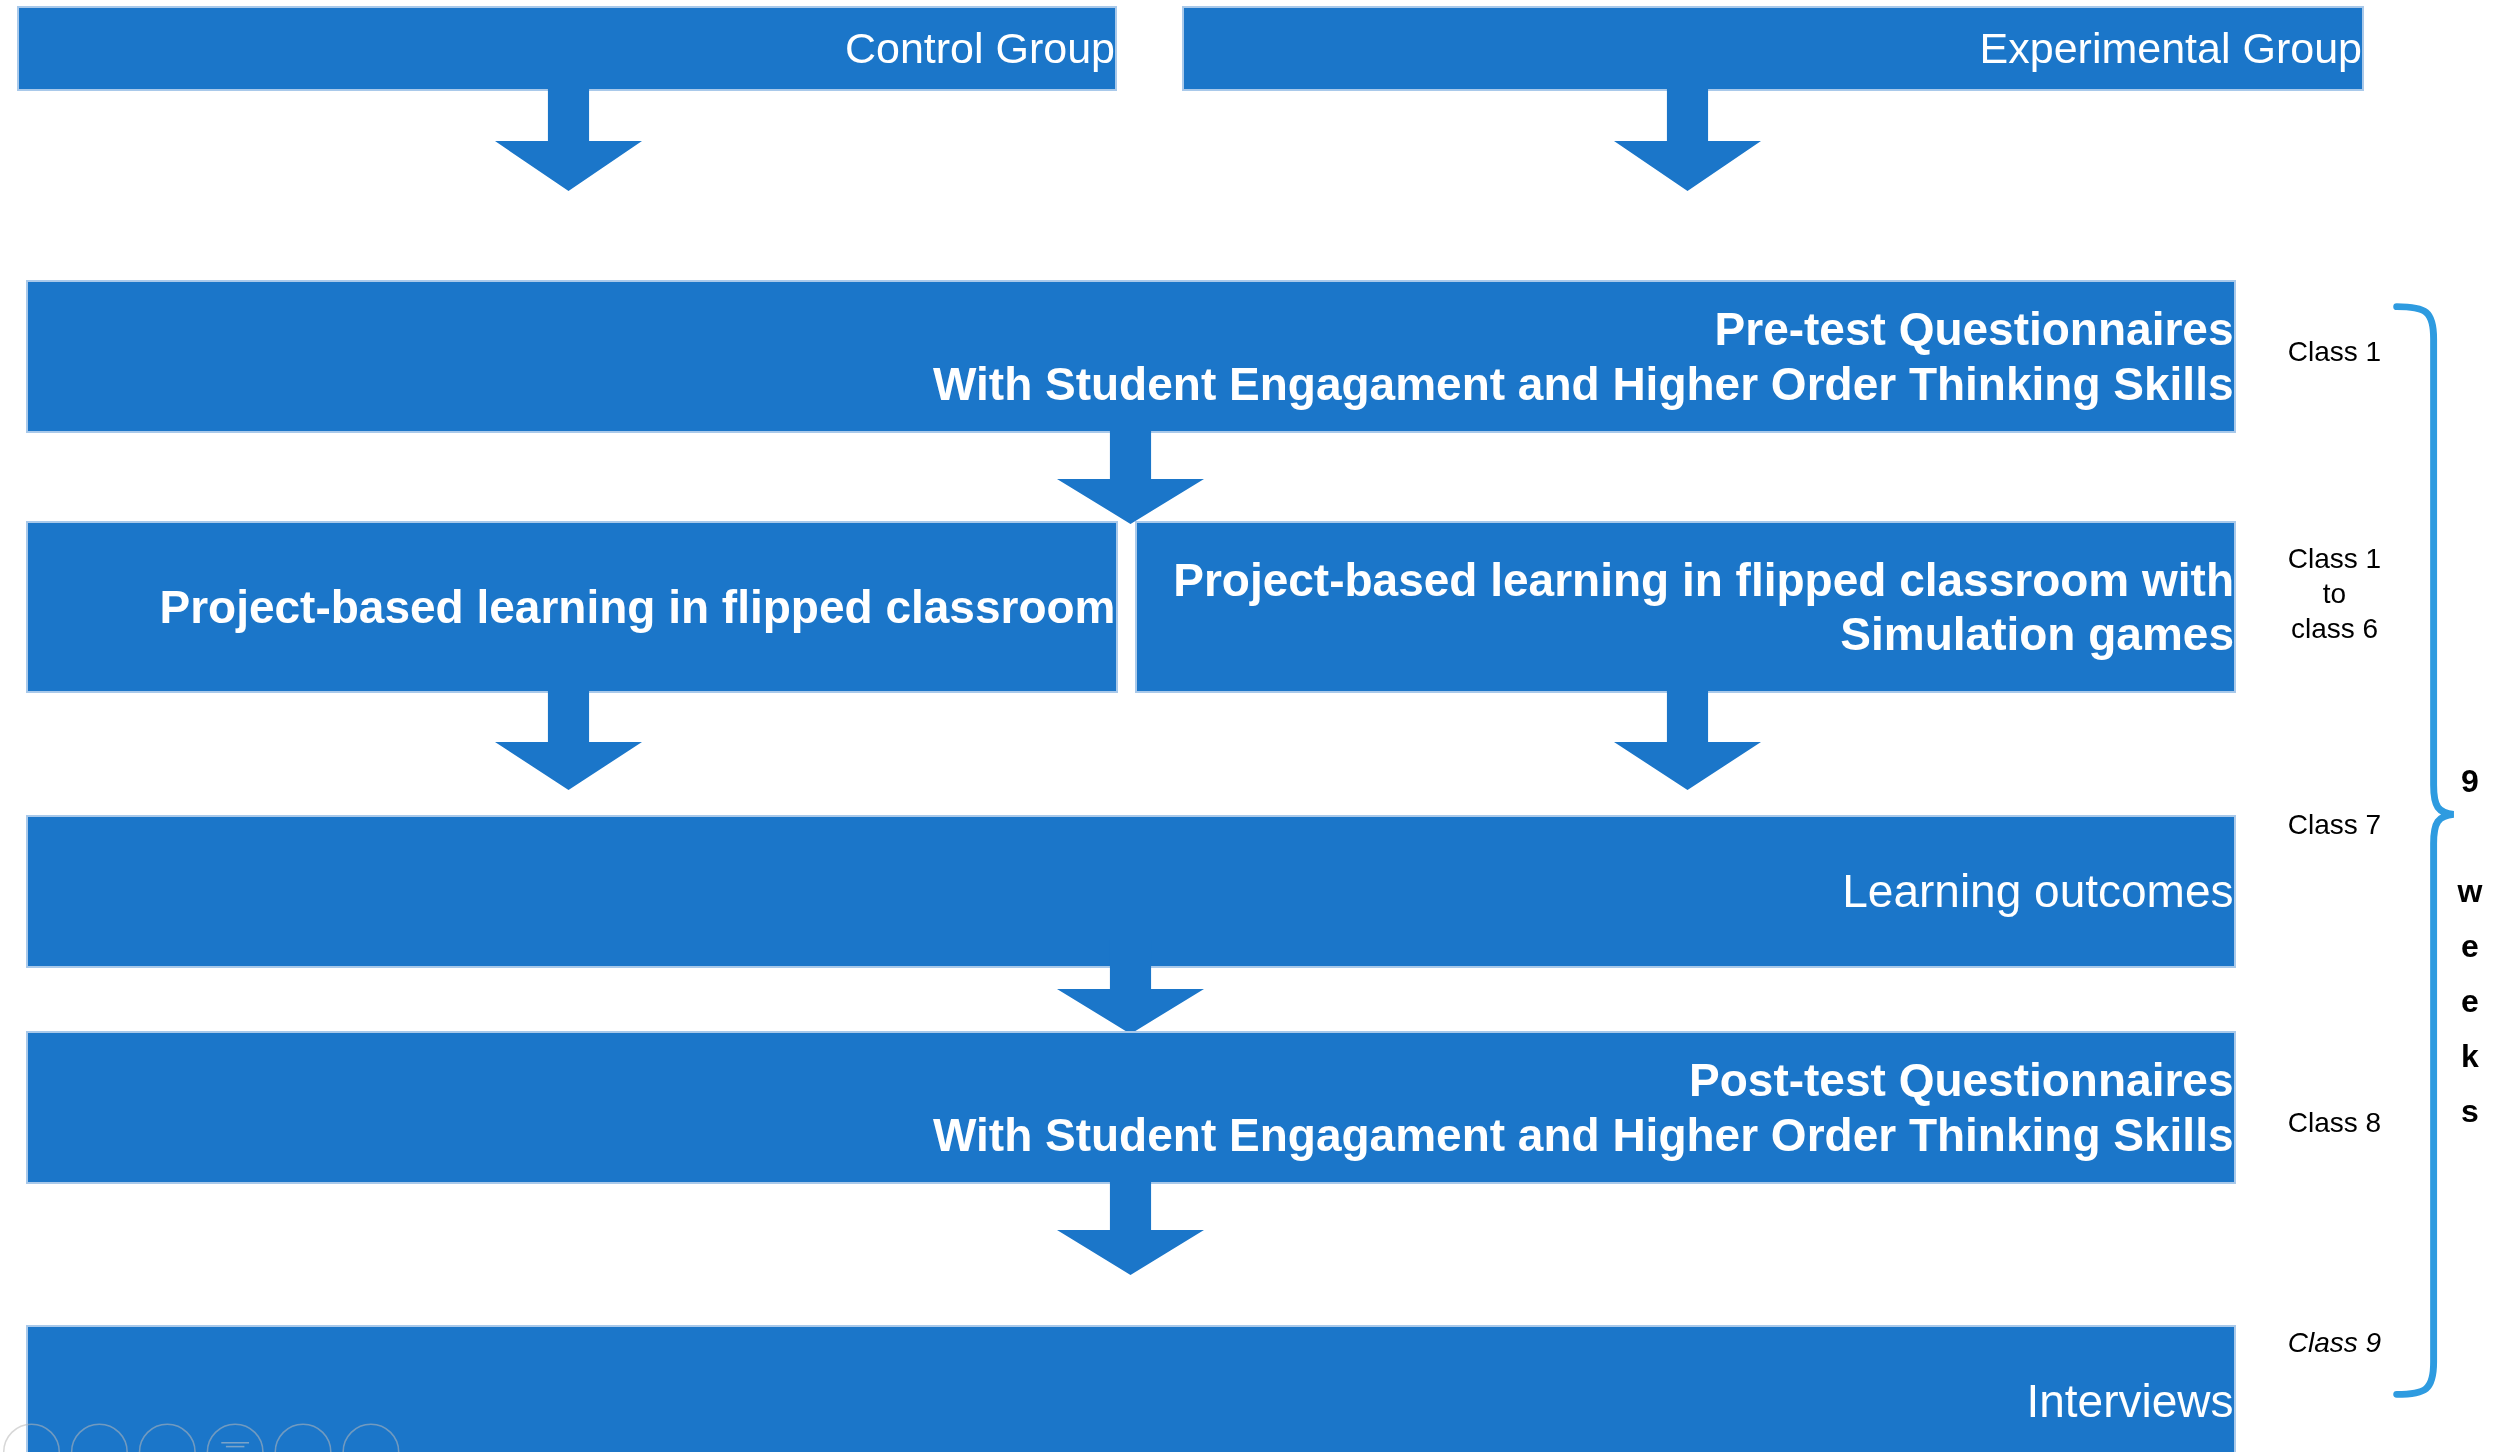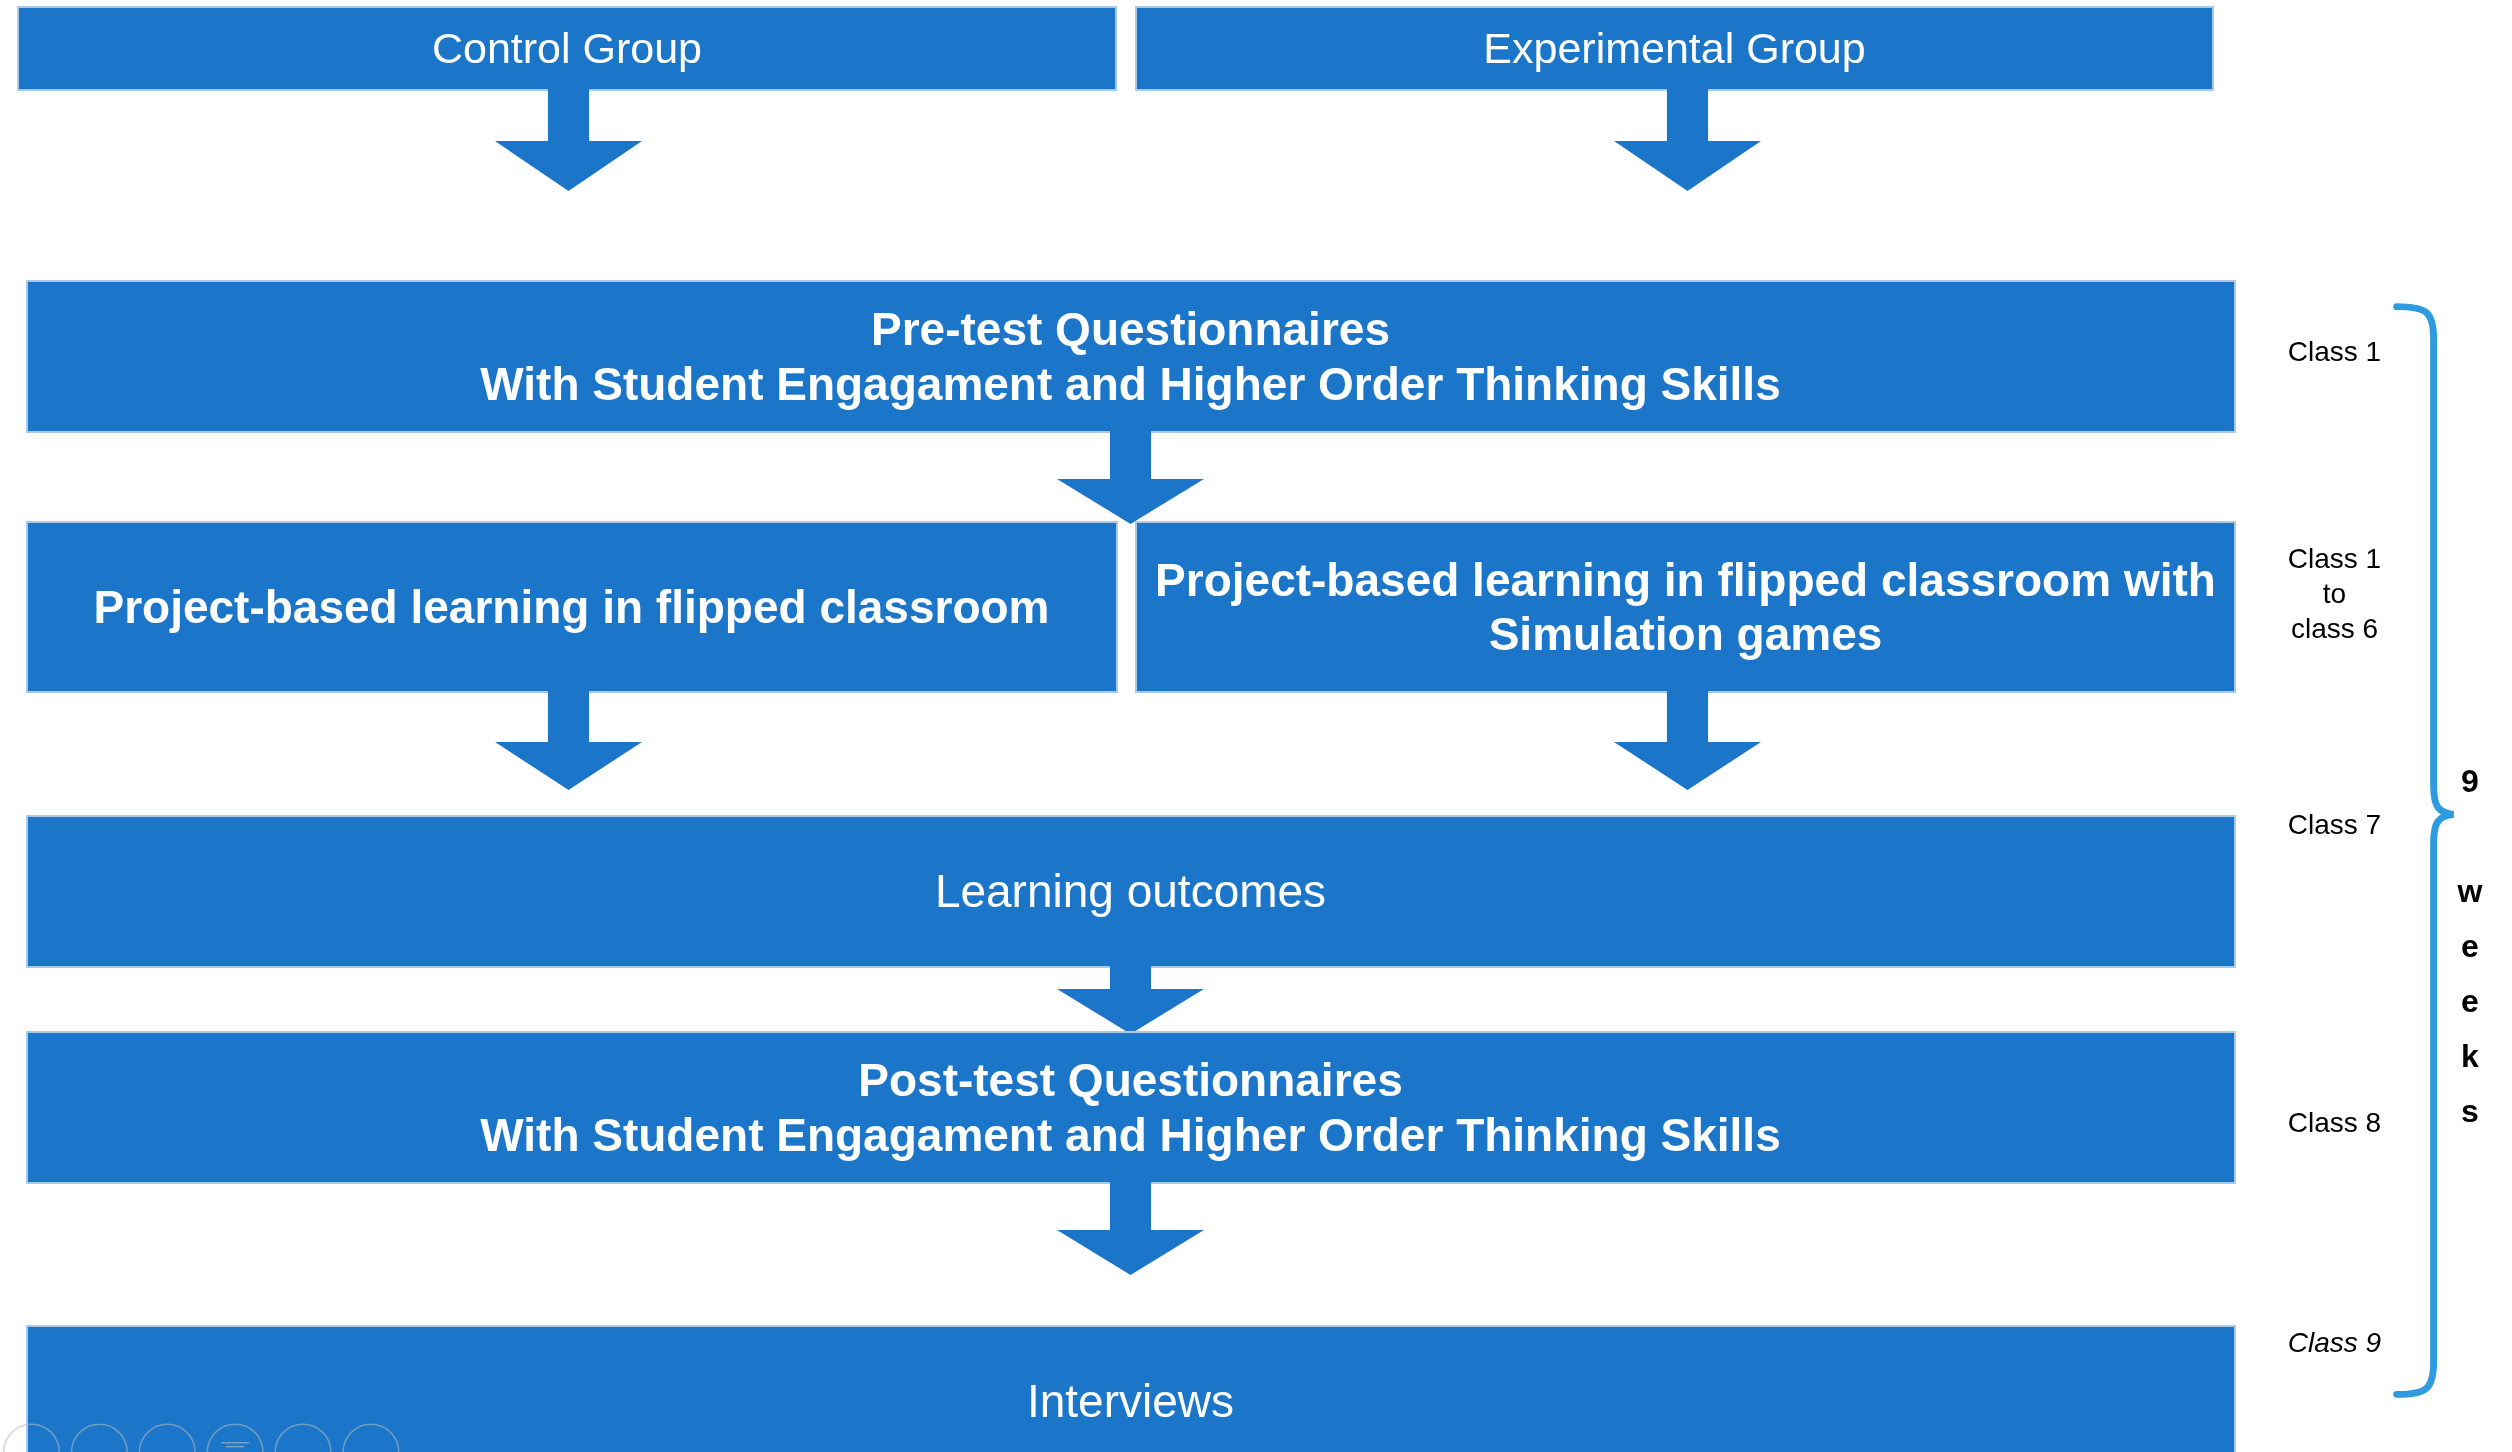--- a/index.html
+++ b/index.html
@@ -18,21 +18,21 @@
     overflow: hidden;
   }
   .box {
     position: absolute;
     background: #1B76C9;
     box-sizing: border-box;
     display: flex;
     align-items: center;
     justify-content: center;
     color: #ffffff;
-    text-align: center;
+    text-align: right;
     line-height: 1.18;
     border-top: 2.3px solid #A9C9EA;
     border-left: 2.3px solid #A9C9EA;
     border-bottom: 2.3px solid #A9C9EA;
     border-right: 2.3px solid #A9C9EA;
   }
   .box-label {
     display: block;
     width: 100%;
     white-space: pre-line;
@@ -89,21 +89,21 @@
 </style>
 </head>
 <body>
 
 <div id="canvas">
 
   <div class="box fs-lg" style="left:17px; top:6.2px; width:1100px; height:85px;">
     <span class="box-label">Control Group</span>
   </div>
 
-  <div class="box fs-lg" style="left:1135px; top:6.2px; width:1079px; height:85px;">
+  <div class="box fs-lg" style="left:1182px; top:6.2px; width:1182px; height:85px;">
     <span class="box-label">Experimental Group</span>
   </div>
 
   <div class="arrow" style="left:495px; top:87px; width:147px; height:104px;"></div>
   <div class="arrow" style="left:1614px; top:87px; width:147px; height:104px;"></div>
 
   <div class="box fs-md" style="left:25.5px; top:280px; width:2210px; height:153px;">
     <span class="box-label">Pre-test Questionnaires
 With Student Engagament and Higher Order Thinking Skills</span>
   </div>

